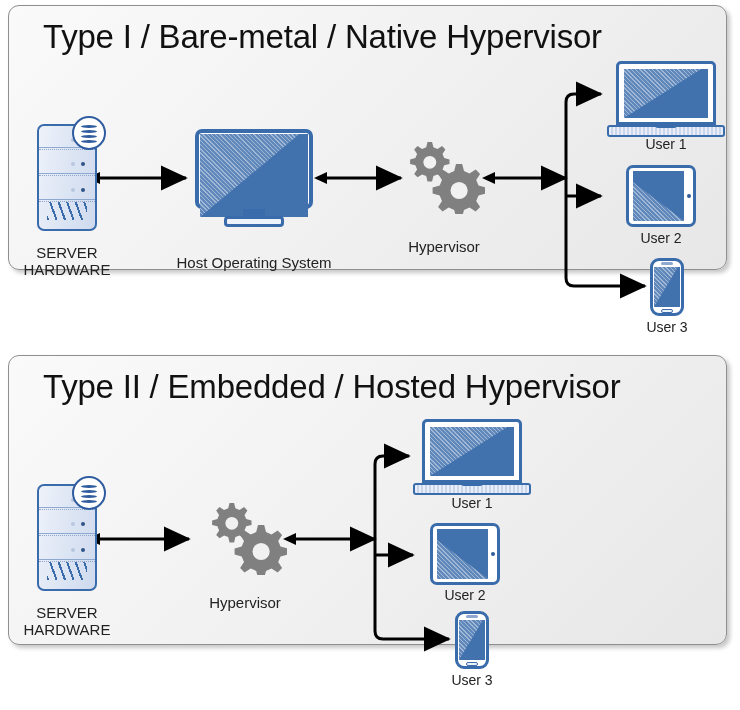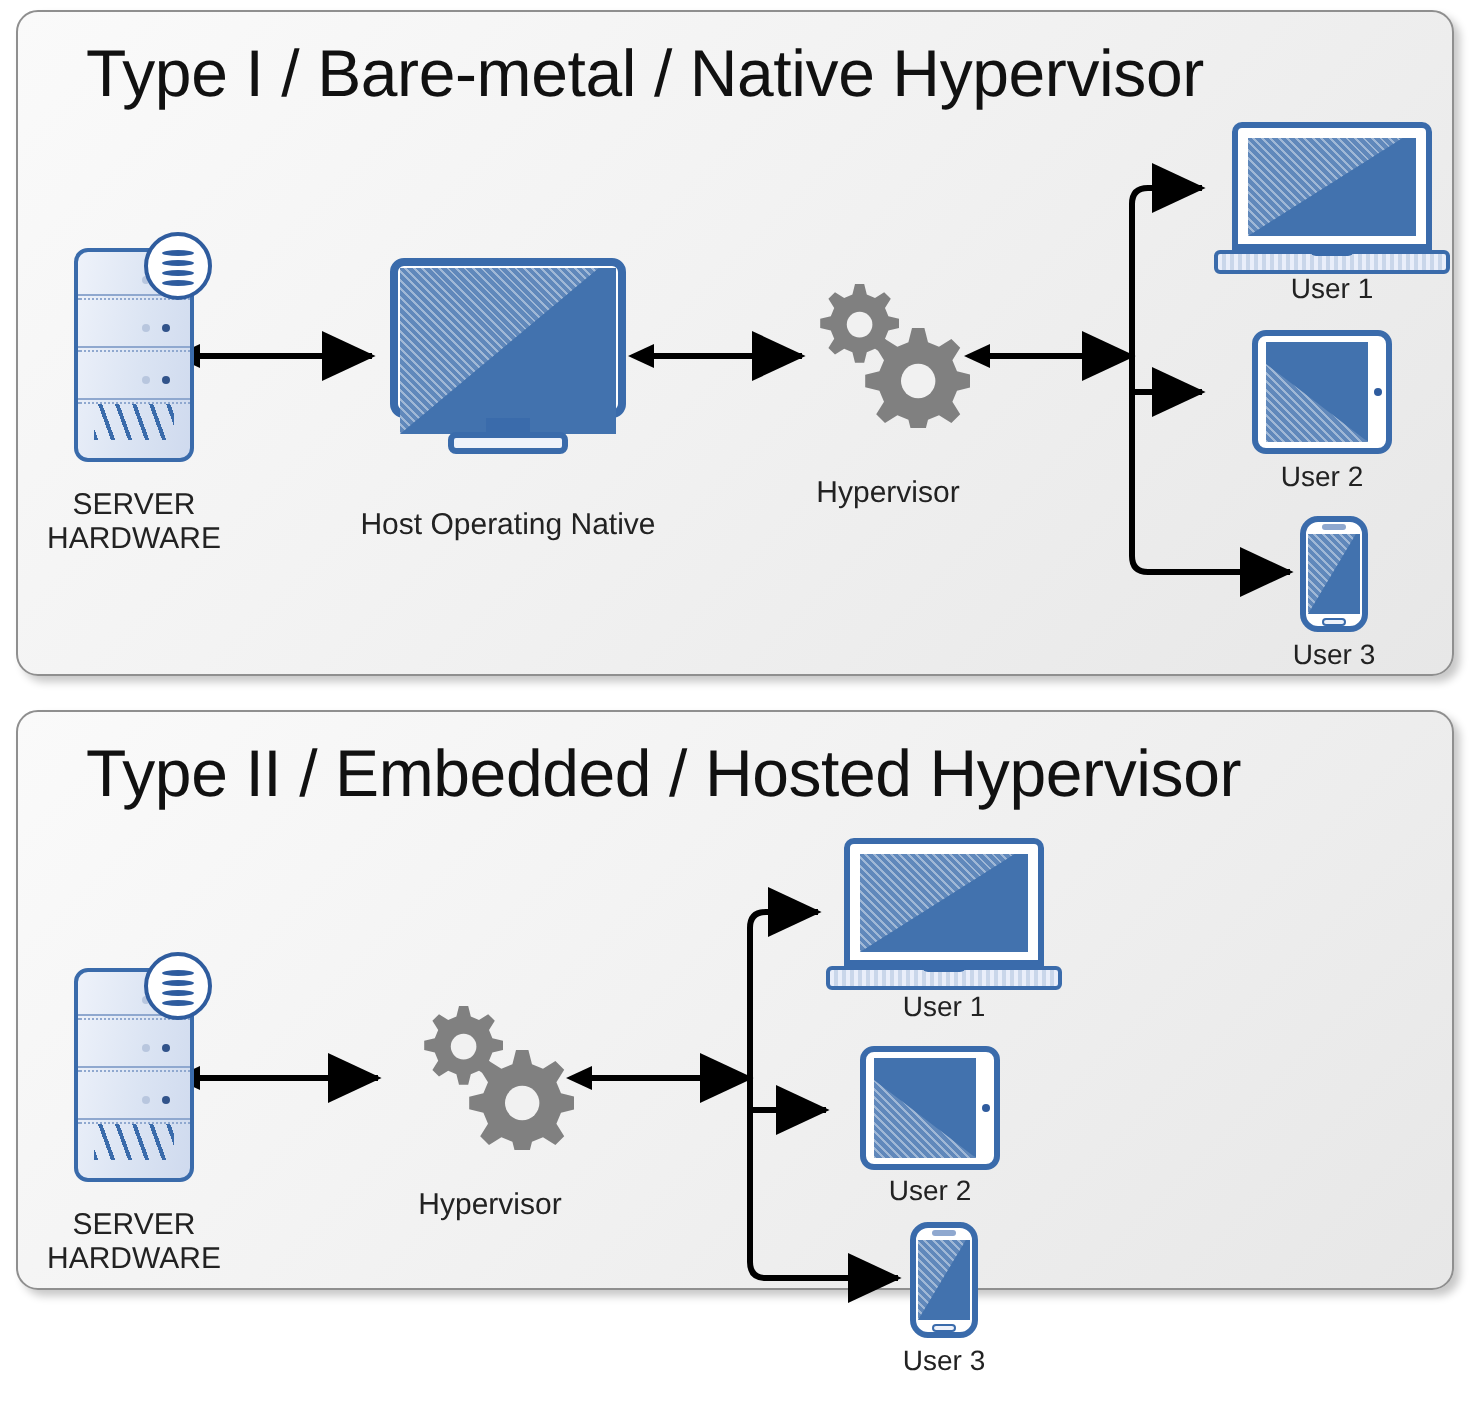--- a/index.html
+++ b/index.html
@@ -4,21 +4,21 @@
 <style>
   html,body{margin:0;padding:0;background:#ffffff;}
   body{width:740px;height:710px;position:relative;overflow:hidden;
        font-family:"Liberation Sans","DejaVu Sans",sans-serif;}
 
   .panel{position:absolute;left:8px;width:719px;
          border:1px solid #8f8f8f;border-radius:11px;
          background:linear-gradient(135deg,#fafafa 0%,#f2f2f2 45%,#e7e7e7 100%);
          box-shadow:3px 3px 4px rgba(0,0,0,0.22);
          box-sizing:border-box;}
-  #panel-1{top:5px;height:333px;}
+  #panel-1{top:5px;height:265px;}
   #panel-2{top:355px;height:290px;}
 
   .panel-title{position:absolute;left:34px;top:12px;
         font-size:33px;color:#111;letter-spacing:-0.2px;white-space:nowrap;}
 
   .node{position:absolute;}
   .caption{position:absolute;text-align:center;font-size:14px;color:#222;
            white-space:nowrap;line-height:1.15;}
   .caption.big{font-size:15px;}
 
@@ -155,21 +155,21 @@
   <div class="node" style="left:186px;top:123px;">
     <div class="monitor">
       <div class="bezel"></div>
       <div class="screen">
           <div class="tri-ul"></div>
         </div>
       <div class="stand-n"></div>
       <div class="base"></div>
     </div>
   </div>
-  <div class="caption big" style="left:155px;top:248px;width:180px;">Host Operating Native</div>
+  <div class="caption big" style="left:155px;top:248px;width:180px;">Host Operating System</div>
 
   <div class="node" style="left:394px;top:136px;">
     <svg width="82" height="72" viewBox="0 0 82 72">
       <g fill="#808080">
         <path d="M24.5,0 l4.6,0 l1.3,5.3 l4.1,1.7 l4.6,-2.9 l3.3,3.3 l-2.9,4.6 l1.7,4.1 l5.3,1.3 l0,4.6 l-5.3,1.3 l-1.7,4.1 l2.9,4.6 l-3.3,3.3 l-4.6,-2.9 l-4.1,1.7 l-1.3,5.3 l-4.6,0 l-1.3,-5.3 l-4.1,-1.7 l-4.6,2.9 l-3.3,-3.3 l2.9,-4.6 l-1.7,-4.1 l-5.3,-1.3 l0,-4.6 l5.3,-1.3 l1.7,-4.1 l-2.9,-4.6 l3.3,-3.3 l4.6,2.9 l4.1,-1.7 Z"></path>
         <circle cx="26.8" cy="20.3" r="6.4" fill="#f1f1f1"></circle>
       </g>
       <g fill="#808080">
         <path d="M53,22 l6.2,0 l1.8,7.1 l5.5,2.3 l6.2,-3.9 l4.4,4.4 l-3.9,6.2 l2.3,5.5 l7.1,1.8 l0,6.2 l-7.1,1.8 l-2.3,5.5 l3.9,6.2 l-4.4,4.4 l-6.2,-3.9 l-5.5,2.3 l-1.8,7.1 l-6.2,0 l-1.8,-7.1 l-5.5,-2.3 l-6.2,3.9 l-4.4,-4.4 l3.9,-6.2 l-2.3,-5.5 l-7.1,-1.8 l0,-6.2 l7.1,-1.8 l2.3,-5.5 l-3.9,-6.2 l4.4,-4.4 l6.2,3.9 l5.5,-2.3 Z"></path>
         <circle cx="56.1" cy="48.5" r="8.6" fill="#f1f1f1"></circle>

